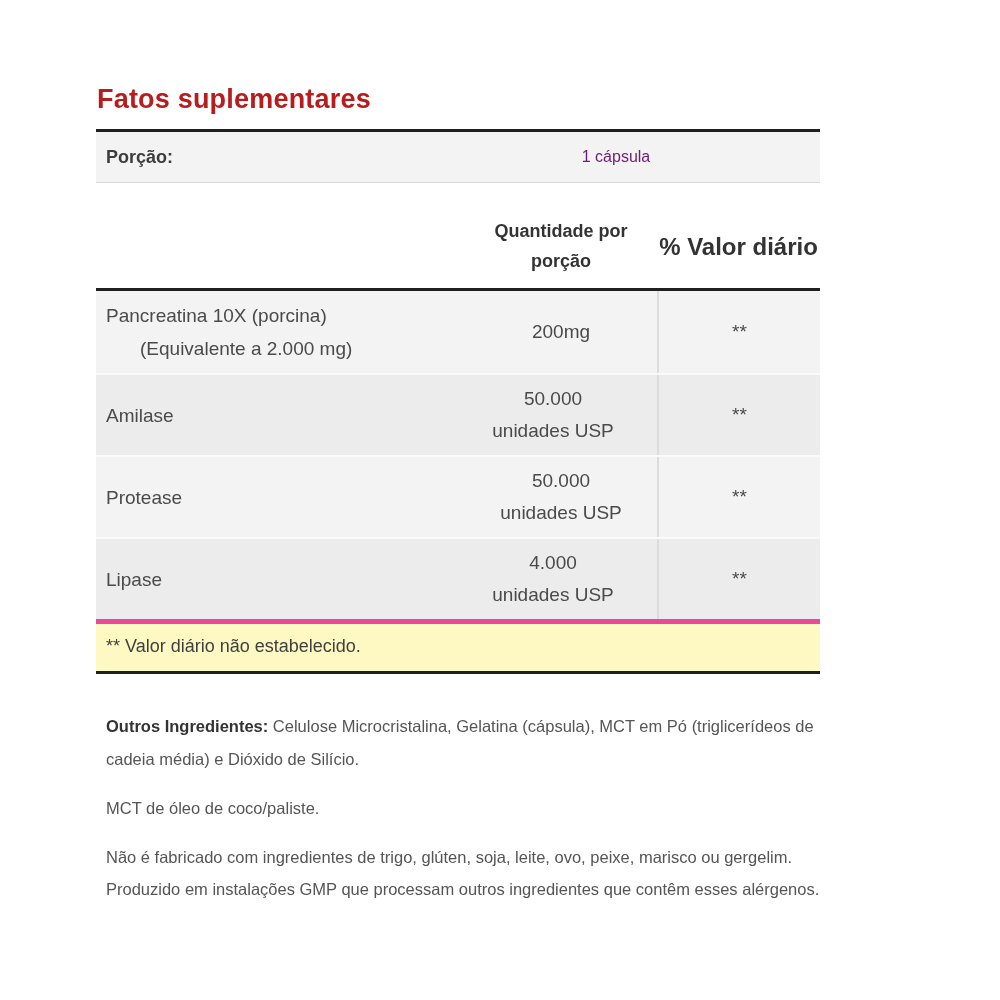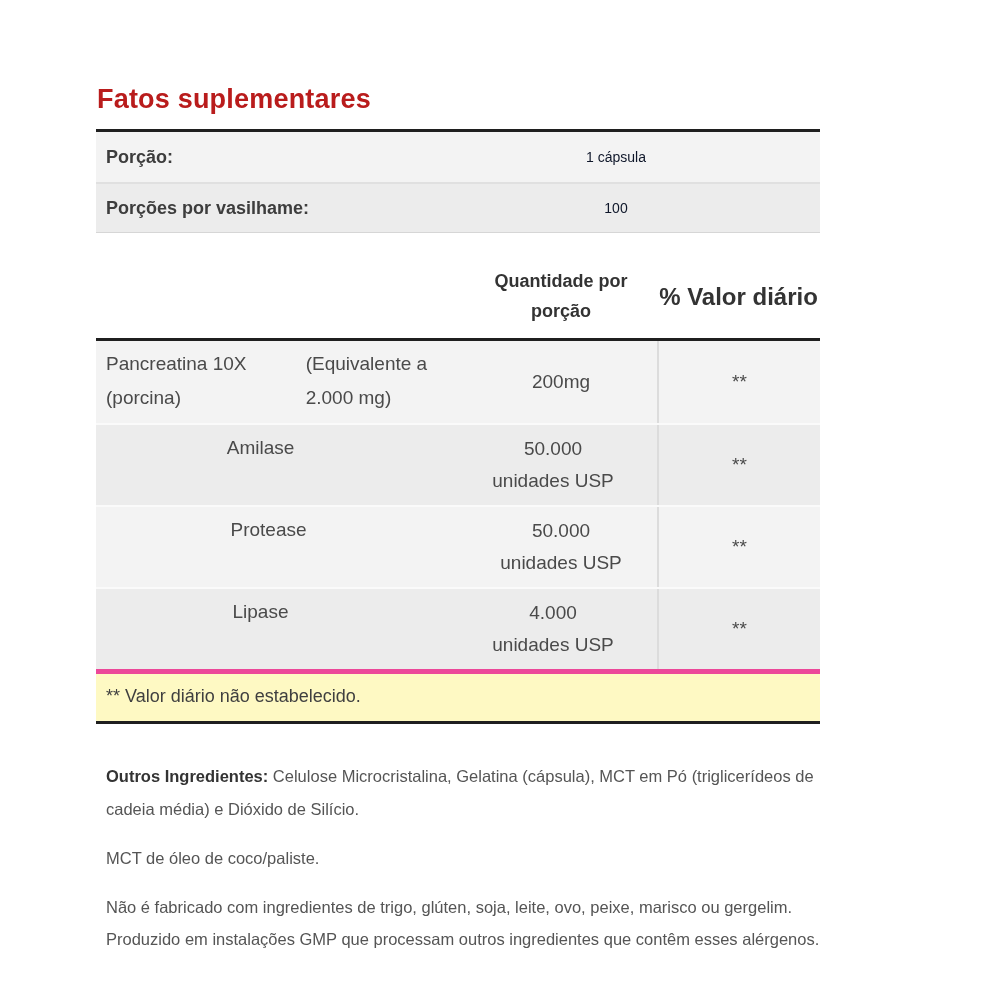--- a/index.html
+++ b/index.html
@@ -20,40 +20,40 @@
 
   
   .serving-table {
     border-top: 3px solid #1f1f1f;
     border-bottom: 1px solid #d6d6d6;
   }
   .s-row { display: flex; height: 50px; align-items: center; }
   .s-row.light { background: #f3f3f3; }
   .s-row.dark  { background: #ececec; border-top: 2px solid #e0e0e0; }
   .s-label { flex: 1; padding-left: 10px; font-size: 18px; font-weight: 700; color: #3d3d3d; }
-  .s-value { width: 408px; text-align: center; font-size: 14px; color: #0f172a; }
+  .s-value { width: 408px; text-align: center; font-size: 16px; color: #701a75; }
 
   
   .facts-header {
     display: flex; align-items: center;
     margin-top: 34px; min-height: 60px;
     padding-bottom: 12px;
     border-bottom: 3px solid #1f1f1f;
   }
   .h-spacer { flex: 1; }
   .h-amount { width: 192px; text-align: center; font-size: 18px; font-weight: 700; color: #333333; line-height: 1.65; }
   .h-dv { width: 163px; text-align: center; font-size: 24px; font-weight: 700; color: #333333; }
 
   
   .f-row { display: flex; min-height: 82px; }
   .f-row.light { background: #f3f3f3; }
   .f-row.dark  { background: #ececec; gap: 8px; }
   .f-row + .f-row { border-top: 2px solid #fafafa; }
   .f-name {
-    flex: 1; display: flex; flex-direction: row; justify-content: center;
+    flex: 1; display: flex; flex-direction: column; justify-content: center;
     padding: 6px 0 6px 10px; font-size: 19px; color: #4a4a4a; line-height: 1.75;
   }
   .f-name-sub { padding-left: 34px; }
   .f-amount {
     width: 192px; display: flex; flex-direction: column; justify-content: center;
     text-align: center; font-size: 19px; color: #4a4a4a; line-height: 1.7; padding: 6px 0;
   }
   .f-dv {
     width: 163px; border-left: 2px solid #dcdcdc;
     display: flex; align-items: center; justify-content: center;
@@ -79,24 +79,20 @@
 
 <div class="page">
   <div class="content">
 
     <h1 class="title">Fatos suplementares</h1>
 
     <div class="serving-table">
       <div class="s-row light">
         <div class="s-label">Porção:</div>
         <div class="s-value">1 cápsula</div>
-      </div>
-      <div class="s-row dark">
-        <div class="s-label">Porções por vasilhame:</div>
-        <div class="s-value">100</div>
       </div>
     </div>
 
     <div class="facts-header">
       <div class="h-spacer"></div>
       <div class="h-amount">Quantidade por porção</div>
       <div class="h-dv">% Valor diário</div>
     </div>
 
     <div class="facts-body">

